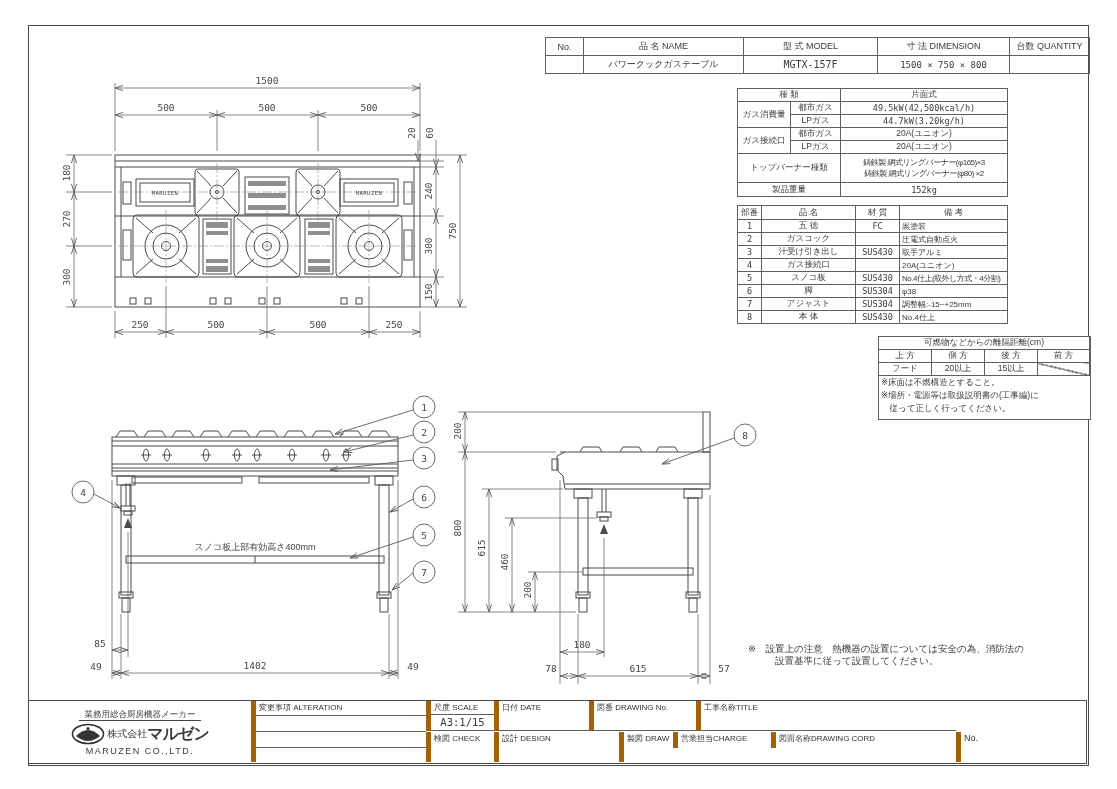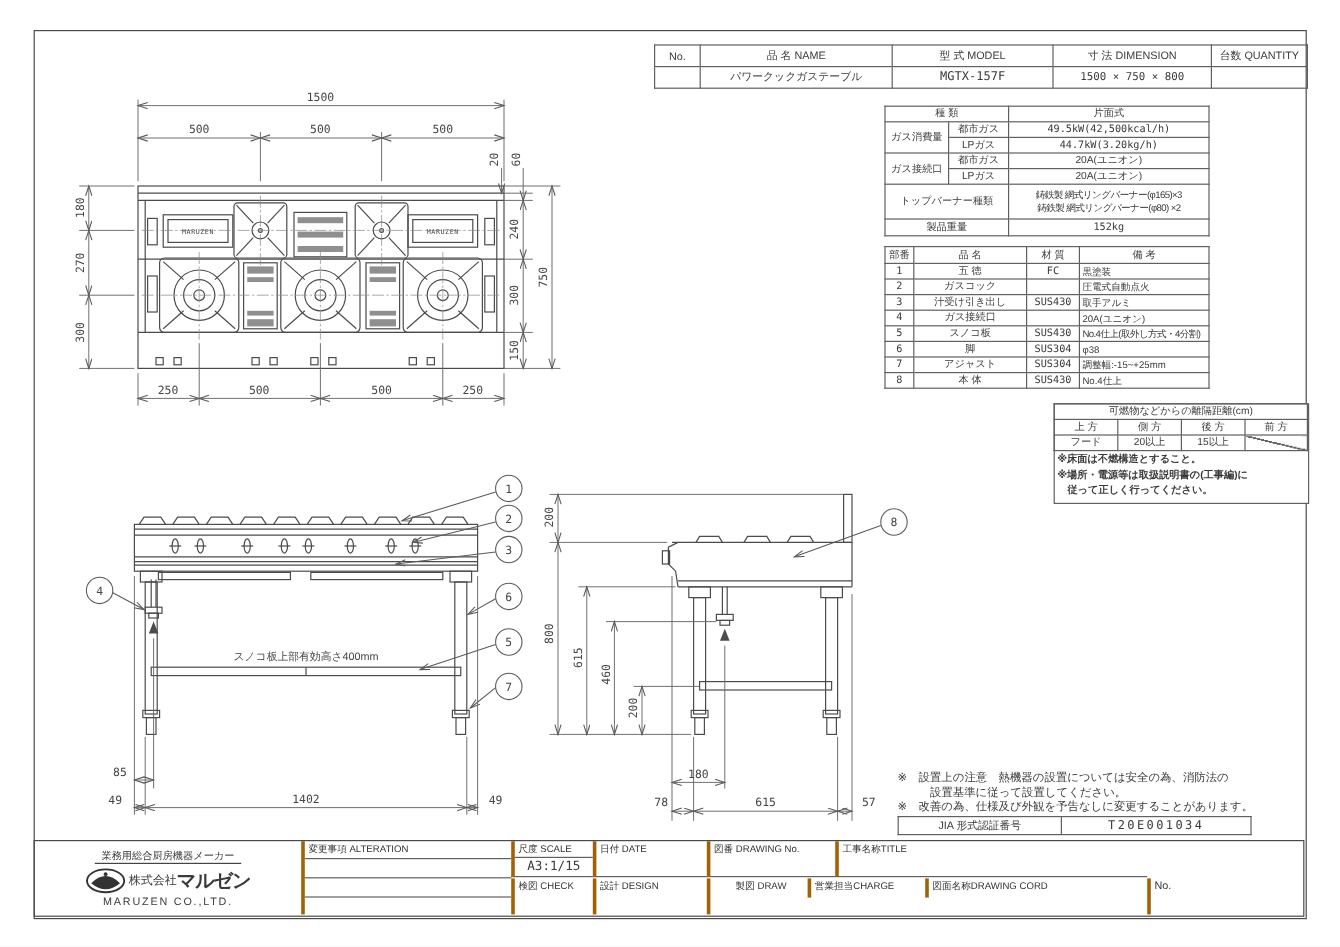--- a/index.html
+++ b/index.html
@@ -10,27 +10,27 @@
   #frame{position:absolute;left:28px;top:25px;width:1059px;height:739px;border:1.6px solid #4a4a4a;}
   table{border-collapse:collapse;table-layout:fixed;}
   td{border:1px solid #606060;font-weight:normal;white-space:nowrap;overflow:hidden;
      padding:0 2px;text-align:center;vertical-align:middle;}
   .t9{font-size:9px;} .t85{font-size:8.5px;} .t8{font-size:8px;} .t10{font-size:10px;}
   .tight{letter-spacing:-0.5px;}
   .left{text-align:left;}
   #clearbox{border:1px solid #606060;background:#fff;}
   #clearbox table{width:100%;}
   #clearbox td{border:1px solid #606060;}
-  .notes-line{font-size:8.5px;line-height:13px;white-space:nowrap;padding-left:2px;font-weight:bold;}
+  .notes-line{font-size:8.5px;line-height:13px;white-space:nowrap;padding-left:2px;}
   .fn{font-size:9.5px;line-height:12px;white-space:nowrap;}
   .diag{background:linear-gradient(to top right,transparent 47%,#606060 47%,#606060 53%,transparent 53%);}
   
   #tblock{position:absolute;left:28px;top:700px;width:1059px;height:64px;border-top:1.6px solid #4a4a4a;
           border-left:1.6px solid #4a4a4a;border-right:1.6px solid #4a4a4a;border-bottom:1.6px solid #4a4a4a;box-sizing:border-box;}
-  .cell{position:absolute;box-sizing:border-box;border-left:3px solid #a16207;}
+  .cell{position:absolute;box-sizing:border-box;border-left:5px solid #a16207;}
   .lab{font-size:8px;padding:1px 0 0 3px;color:#333;}
   svg text{fill:#454545;}
   .dimtxt{font-family:"DejaVu Sans Mono",monospace;font-size:9.5px;}
   .jp{font-family:"Liberation Sans","DejaVu Sans",sans-serif;}
 </style>
 </head>
 <body>
 
 <div id="sheet">
   <div id="frame"></div>
@@ -539,33 +539,20 @@
     </tbody>
       </table>
     <div class="notes-line">※床面は不燃構造とすること。</div>
     <div class="notes-line">※場所・電源等は取扱説明書の(工事編)に</div>
     <div class="notes-line">　従って正しく行ってください。</div>
   </div>
 
   
   <div class="abs fn" style="left:748px;top:643px;">※　設置上の注意　熱機器の設置については安全の為、消防法の</div>
   <div class="abs fn" style="left:775px;top:655px;">設置基準に従って設置してください。</div>
-  <div class="abs fn" style="left:748px;top:667px;">※　改善の為、仕様及び外観を予告なしに変更することがあります。</div>
-  <table class="abs t9" style="left:748px;top:680px;width:294px;">
-    <colgroup>
-        <col style="width:136px">
-        <col style="width:158px">
-      </colgroup>
-    <tbody>
-        <tr style="height:15px;">
-      <td>JIA 形式認証番号</td>
-      <td class="mono t10" style="letter-spacing:2px;">T20E001034</td>
-    </tr>
-  </tbody>
-    </table>
 
   
   <div id="tblock">
 
     <div class="cell" style="left:0;top:0;width:222px;height:61px;border-left:none;">
       <div style="text-align:center;margin-top:2px;">
         <span style="font-size:8.5px;border-bottom:1px solid #444;padding:0 6px 1px 6px;">業務用総合厨房機器メーカー</span>
       </div>
       <div style="display:flex;align-items:center;justify-content:center;margin-top:2px;">
         <svg width="34" height="22">
@@ -599,21 +586,21 @@
     <div class="cell" style="left:667px;top:0;width:260px;height:30px;border-bottom:1px solid #606060;">
       <div class="lab">工事名称TITLE</div>
     </div>
 
     <div class="cell" style="left:397px;top:31px;width:68px;height:30px;">
       <div class="lab">検図 CHECK</div>
     </div>
     <div class="cell" style="left:465px;top:31px;width:95px;height:30px;">
       <div class="lab">設計 DESIGN</div>
     </div>
-    <div class="cell" style="left:560px;top:31px;width:84px;height:30px;padding-left:18px;">
+    <div class="cell" style="left:590px;top:31px;width:84px;height:30px;">
       <div class="lab">製図 DRAW</div>
     </div>
     <div class="cell" style="left:644px;top:31px;width:98px;height:16px;">
       <div class="lab">営業担当CHARGE</div>
     </div>
     <div class="cell" style="left:742px;top:31px;width:185px;height:16px;">
       <div class="lab">図面名称DRAWING CORD</div>
     </div>
     <div class="cell" style="left:927px;top:31px;width:131px;height:30px;">
       <div class="lab" style="font-size:9px;">No.</div>

